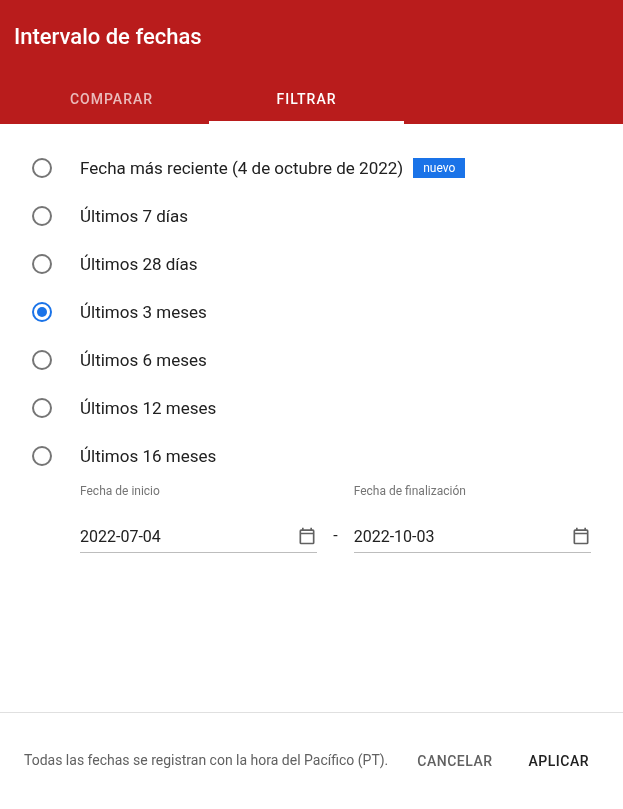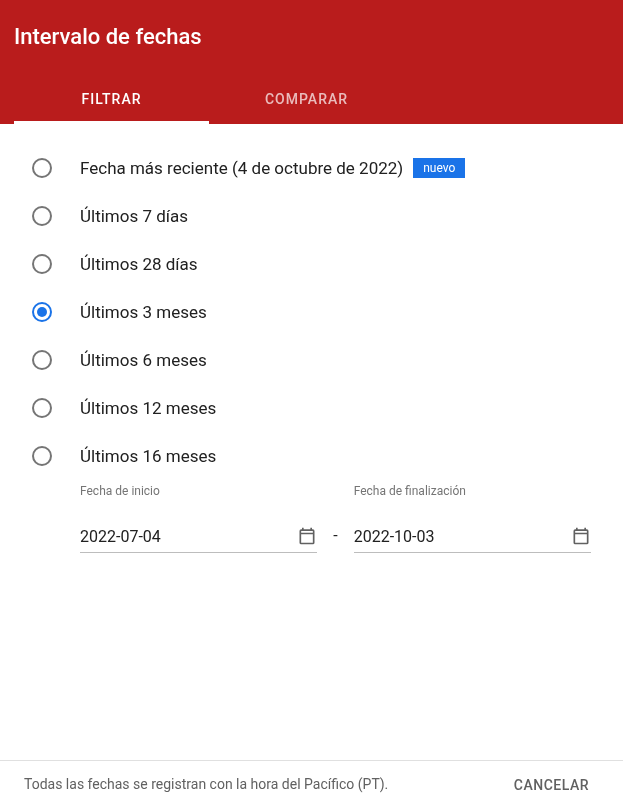--- a/index.html
+++ b/index.html
@@ -130,21 +130,21 @@
       height: 20px;
       fill: #616161;
     }
     .separator {
       font-size: 16px;
       color: #212121;
       padding-bottom: 8px;
     }
     .footer {
       border-top: 1px solid #e0e0e0;
-      padding: 8px 24px;
+      padding: 32px 24px;
       display: flex;
       align-items: center;
       gap: 16px;
     }
     .footer-note {
       flex: 1;
       font-size: 14px;
       color: #616161;
       line-height: 1.4;
     }
@@ -161,22 +161,22 @@
     .btn.primary {
       color: #212121;
     }
   </style>
 </head>
 <body>
 
 <div class="header">
   <div class="title">Intervalo de fechas</div>
   <div class="tabs">
+    <div class="tab">COMPARAR</div>
     <div class="tab active">FILTRAR</div>
-    <div class="tab">COMPARAR</div>
   </div>
 </div>
 
 <div class="content">
 
   <div class="radio-item">
     <div class="radio-circle"></div>
     <div class="radio-label">
       <span>Fecha más reciente (4 de octubre de 2022)</span>
       <span class="badge">nuevo</span>
@@ -234,13 +234,14 @@
           </svg>
       </div>
     </div>
   </div>
 
 </div>
 
 <div class="footer">
   <div class="footer-note">Todas las fechas se registran con la hora del Pacífico (PT).</div>
   <button class="btn">CANCELAR</button>
+  <button class="btn primary">APLICAR</button>
 </div>
 
 </body></html>

